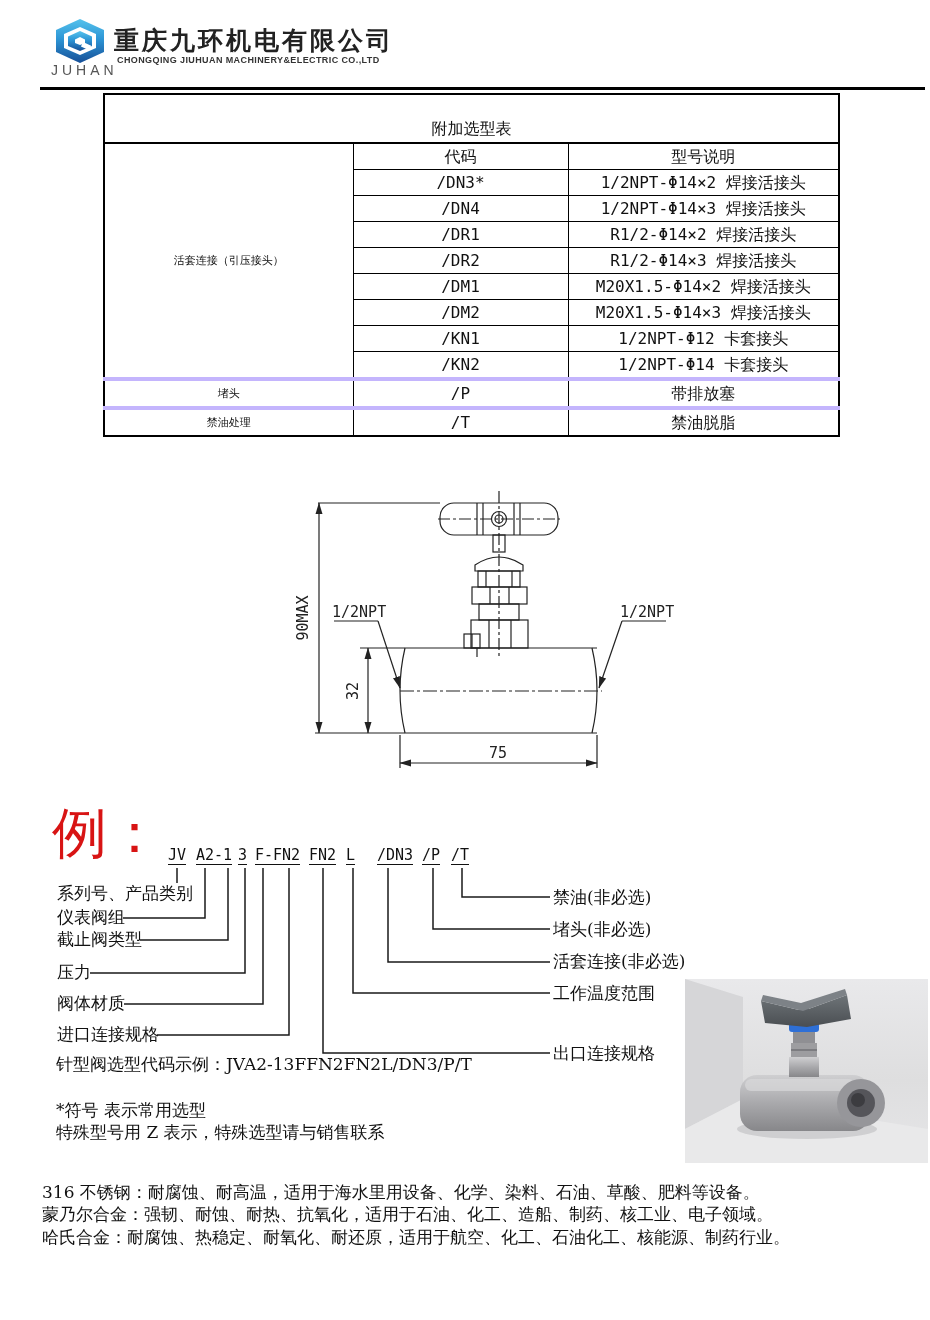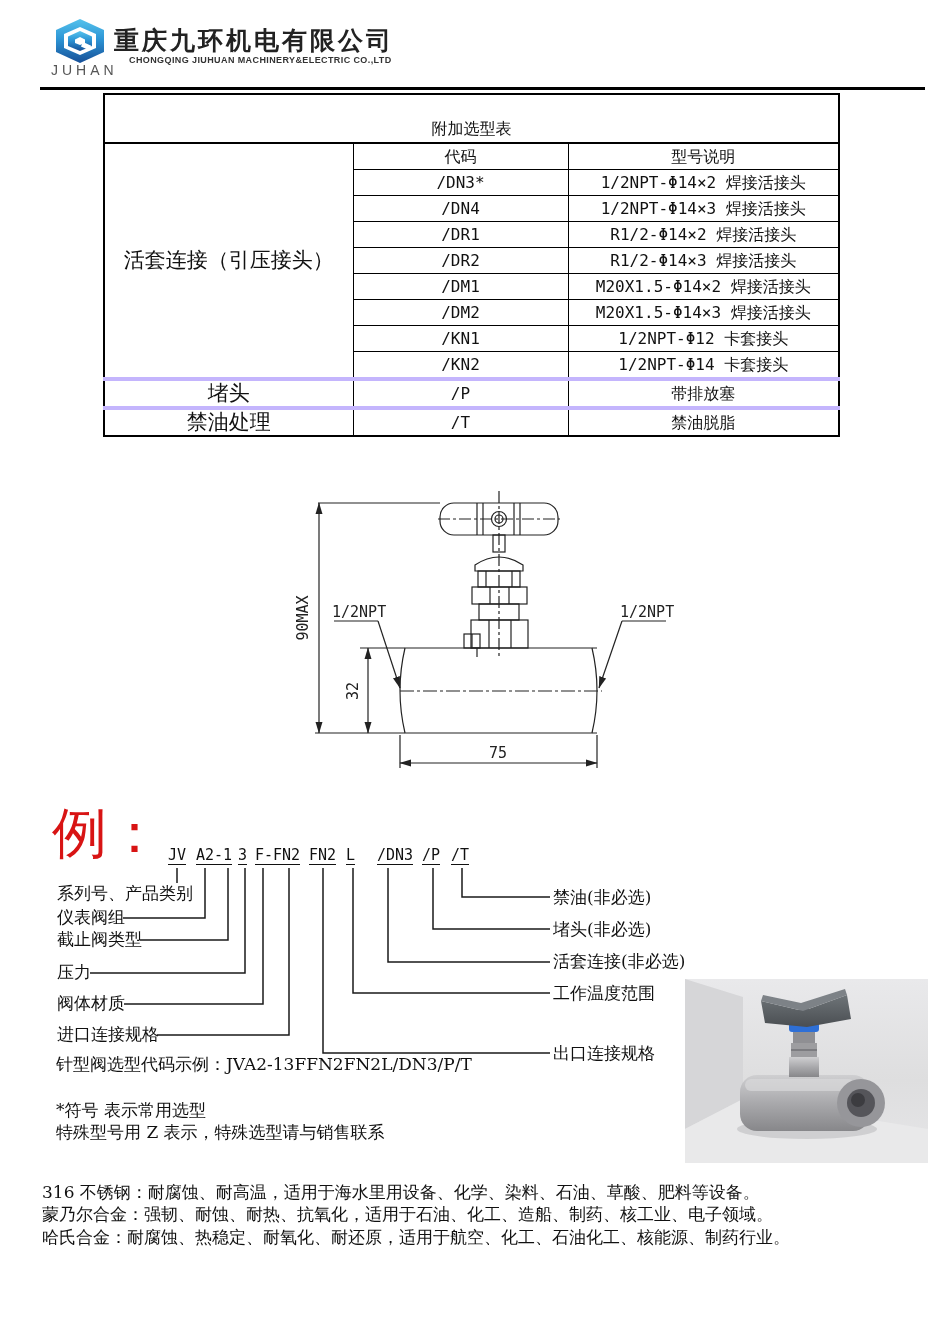--- a/index.html
+++ b/index.html
@@ -1,31 +1,31 @@
 <!DOCTYPE html>
 <html><head>
 <meta charset="utf-8">
 <style>
   html,body{margin:0;padding:0;background:#ffffff;}
   body{width:930px;height:1320px;position:relative;font-family:"DejaVu Serif",serif;color:#111;overflow:hidden;}
   .abs{position:absolute;}
 
   
   .company-zh{left:114px;top:24px;font-size:25px;font-weight:bold;letter-spacing:3px;font-family:"DejaVu Serif",serif;color:#222;}
-  .company-en{left:117px;top:55px;font-size:9px;font-weight:bold;letter-spacing:.4px;font-family:"Liberation Sans",sans-serif;color:#333;margin-left:12px;}
+  .company-en{left:117px;top:55px;font-size:9px;font-weight:bold;letter-spacing:.4px;font-family:"Liberation Sans",sans-serif;color:#333;}
   .logo-wordmark{left:51px;top:62px;font-size:14px;letter-spacing:4px;font-family:"Liberation Sans",sans-serif;color:#555;}
   .top-rule{left:40px;top:87px;width:885px;height:3px;background:#000;}
 
   
   table.sel{position:absolute;left:103px;top:93px;width:735px;border-collapse:collapse;table-layout:fixed;
             font-size:16px;font-family:"DejaVu Sans Mono","DejaVu Serif",monospace;color:#111;}
   table.sel{border:2px solid #000;}
   table.sel td{border:1px solid #000;text-align:center;padding:0 2px;height:25px;line-height:25px;overflow:hidden;white-space:nowrap;}
   table.sel tr.title-row td{height:44px;vertical-align:bottom;border-bottom:2px solid #000;font-size:16px;line-height:20px;padding-bottom:3px;}
-  table.sel td.grp{font-size:21px;}
+  table.sel td.grp{font-size:11px;}
   table.sel tr.thick-top td{border-top:4px solid #c4b5fd;}
   .col-label{width:249px;} .col-code{width:215px;} .col-desc{width:271px;}
 
   
   .drawing{left:288px;top:486px;}
 
   
   .ex-heading{left:52px;top:806px;font-size:55px;line-height:1;color:#d81414;font-family:"DejaVu Serif",serif;}
   .seg{position:absolute;top:847px;height:17px;line-height:16px;font-size:15px;
        font-family:"DejaVu Sans Mono",monospace;border-bottom:1.5px solid #111;white-space:nowrap;}

